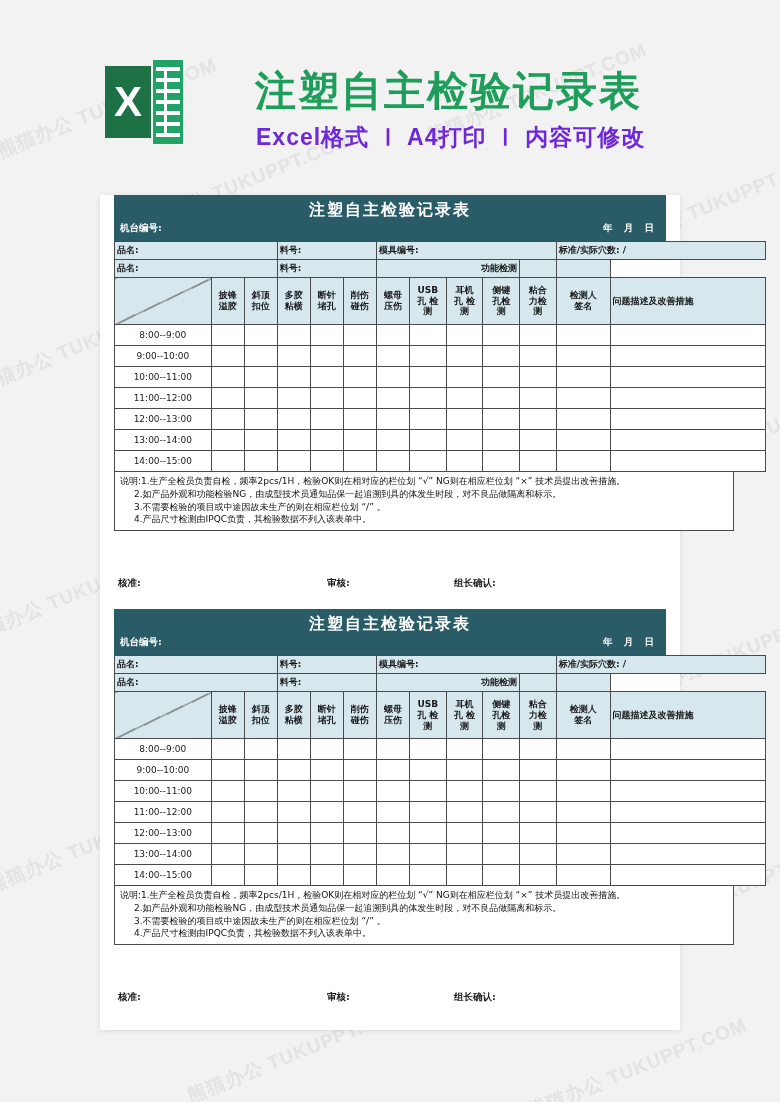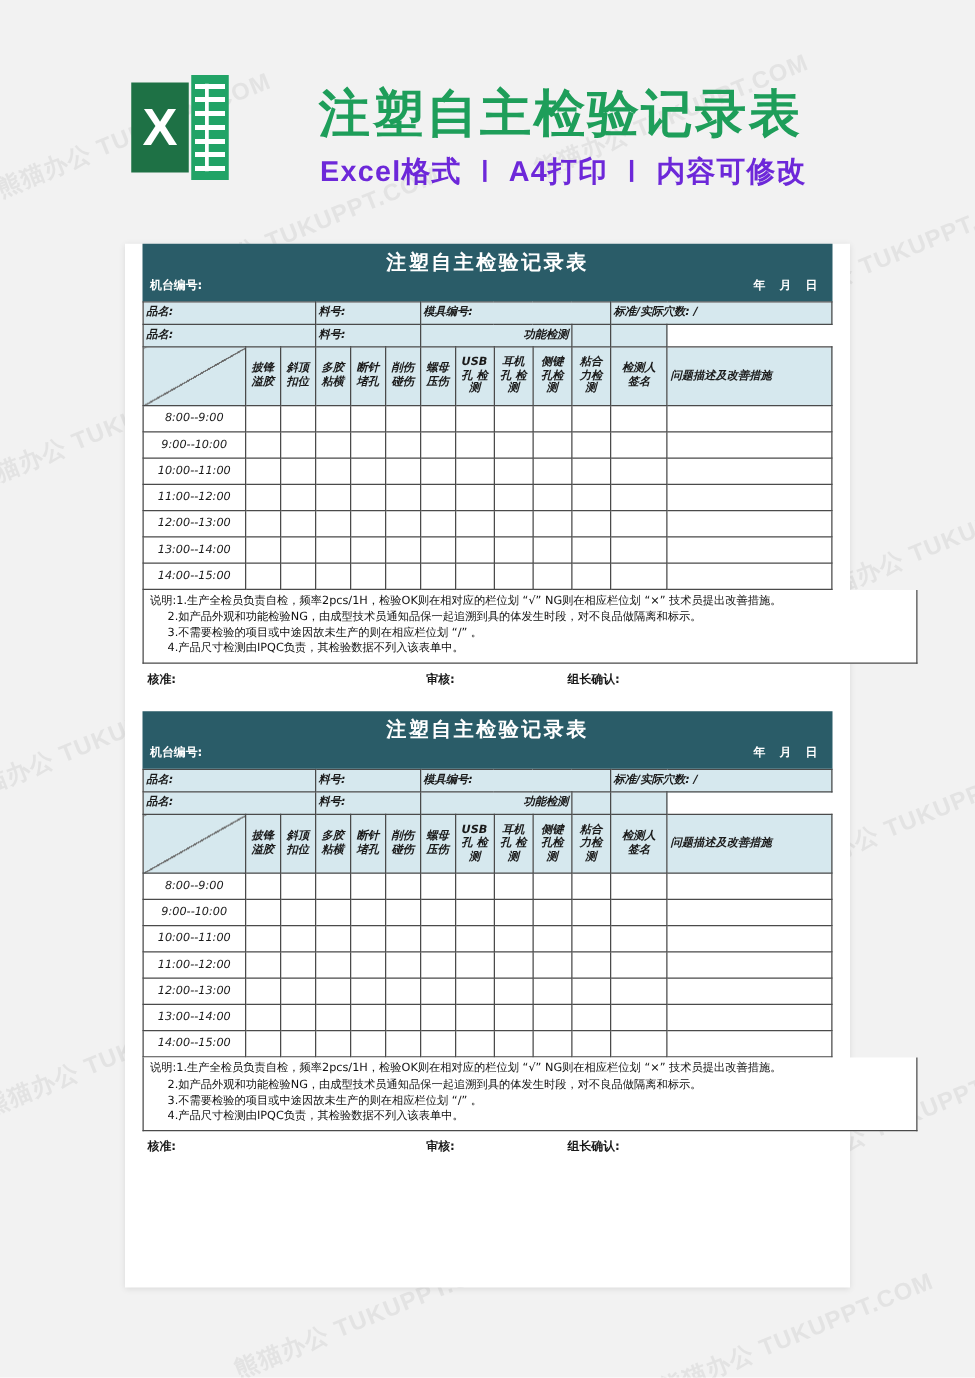--- a/index.html
+++ b/index.html
@@ -60,22 +60,22 @@
   .tbar-left{
     position:absolute;left:6px;top:27px;color:#fff;font-size:9.5px;font-weight:700;
     font-family:"DejaVu Sans","Liberation Sans",sans-serif;
   }
   .tbar-right{
     position:absolute;right:8px;top:27px;color:#fff;font-size:9.5px;font-weight:700;
     letter-spacing:4px;font-family:"DejaVu Sans","Liberation Sans",sans-serif;
   }
 
   
-  table.grid{border-collapse:collapse;width:552px;table-layout:fixed;
-             font-family:"DejaVu Sans","Liberation Sans",sans-serif;font-style:italic;}
+  table.grid{border-collapse:collapse;width:652px;table-layout:fixed;
+             font-family:"DejaVu Sans","Liberation Sans",sans-serif;}
   table.grid td{
     border:1px solid #4a4a4a;font-size:9px;color:#1a1a1a;
     padding:0 2px;line-height:1.22;vertical-align:middle;
   }
   td.hd{background:#d6e8ee;font-weight:700;}
   td.hd-l{text-align:left;padding-left:4px;height:17px;}
   td.hd-c{text-align:right;}
   td.vstack{font-size:8.6px;line-height:1.18;text-align:center;height:46px;font-weight:700;}
   td.sign{text-align:center;font-size:9px;font-weight:700;line-height:1.25;}
   td.issue{text-align:left;font-size:10px;font-weight:700;}
@@ -92,26 +92,26 @@
   
   .remarks{
     border:1px solid #4a4a4a;border-top:none;width:620px;box-sizing:border-box;
     padding:3px 5px 4px 5px;background:#fff;
     font-family:"DejaVu Sans","Liberation Sans",sans-serif;
   }
   .rk{font-size:9px;color:#111;line-height:1.42;margin:0;}
   .rk.ind{text-indent:14px;}
 
   
-  .signrow{position:relative;width:552px;height:24px;}
+  .signrow{position:relative;width:552px;height:24px;margin-top:40px;}
   .signrow span{
     position:absolute;top:6px;font-size:9.5px;font-weight:700;color:#1a1a1a;
     font-family:"DejaVu Sans","Liberation Sans",sans-serif;
   }
-  .s1{left:4px;} .s2{left:227px;} .s3{left:340px;}
+  .s1{left:4px;} .s2{left:213px;} .s3{left:340px;}
 </style>
 </head>
 <body>
 
 <div class="wm-layer">
   <div class="wm" style="left:-10px;top:95px;">熊猫办公 TUKUPPT.COM</div>
   <div class="wm" style="left:125px;top:170px;">熊猫办公 TUKUPPT.COM</div>
   <div class="wm" style="left:420px;top:80px;">熊猫办公 TUKUPPT.COM</div>
   <div class="wm" style="left:600px;top:190px;">熊猫办公 TUKUPPT.COM</div>
   <div class="wm" style="left:-30px;top:330px;">熊猫办公 TUKUPPT.COM</div>

